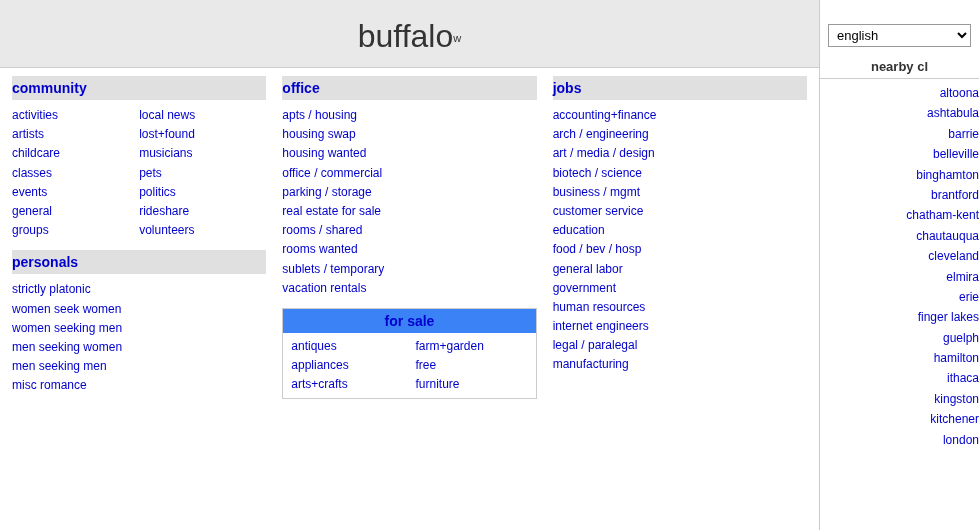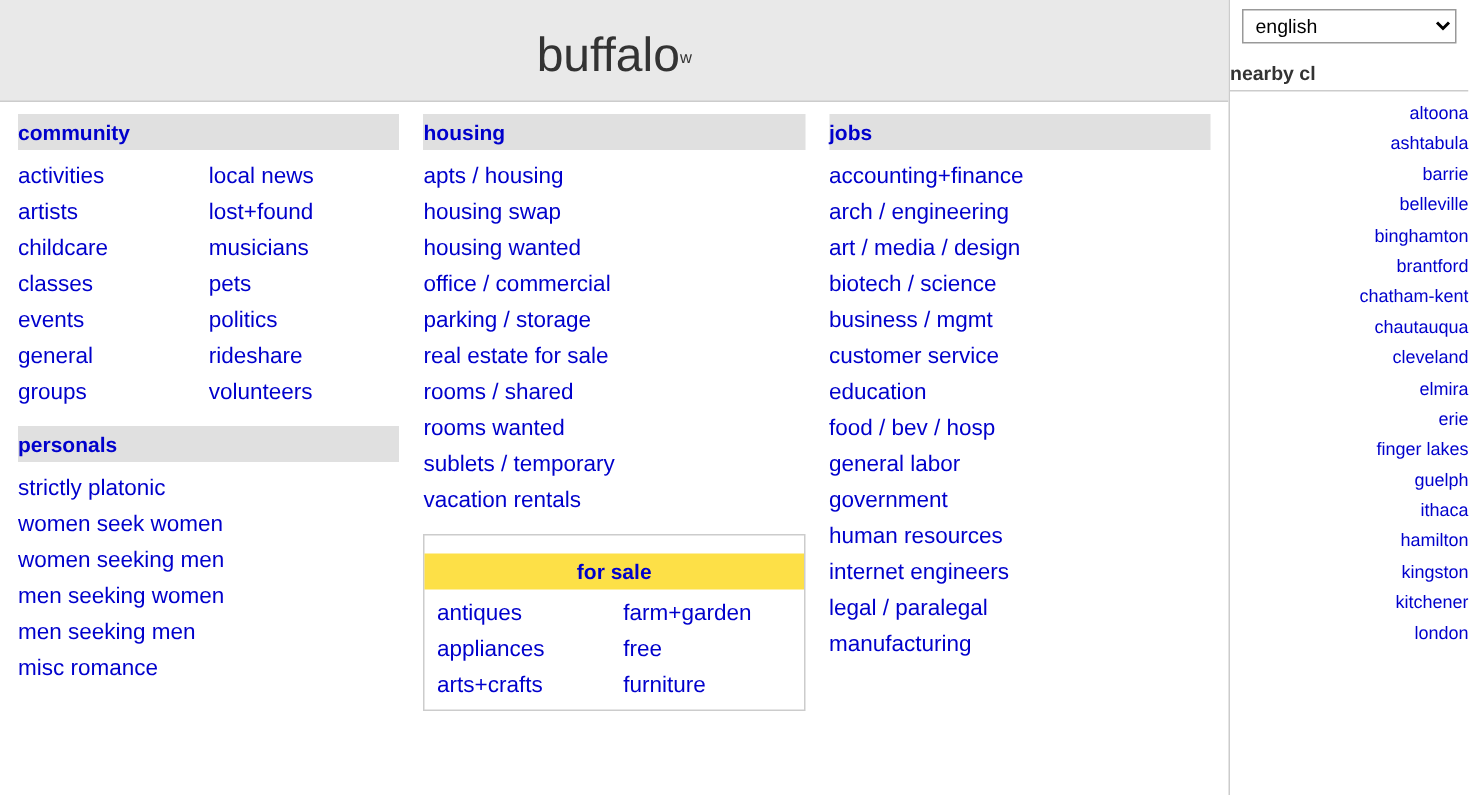--- a/index.html
+++ b/index.html
@@ -16,33 +16,33 @@
 
     .columns { display: flex; padding: 8px 4px; gap: 0; }
 
     .col { flex: 1; padding: 0 8px; }
 
     .section-header { background: #e0e0e0; text-align: left; padding: 4px 0; margin-bottom: 6px; font-weight: bold; font-size: 14px; color: #00c; }
 
     .two-col-list { display: flex; gap: 0; }
     .two-col-list .sub-col { flex: 1; }
 
-    .link-item { display: block; color: #00c; font-size: 15px; line-height: 1.6; cursor: pointer; }
+    .link-item { display: block; color: #00c; font-size: 12px; line-height: 1.6; cursor: pointer; }
 
     .single-col-list .link-item { display: block; }
 
     .for-sale-section { margin-top: 10px; border: 1px solid #ccc; }
-    .for-sale-header { background: #fde047; text-align: center; padding: 4px 0; font-weight: bold; font-size: 14px; color: #00c; margin-top: 12px; }
+    .for-sale-header { background: #3b82f6; text-align: center; padding: 4px 0; font-weight: bold; font-size: 14px; color: #00c; }
     .for-sale-body { display: flex; padding: 4px 8px; gap: 12px; }
     .for-sale-col { flex: 1; }
 
-    .sidebar { width: 160px; border-left: 1px solid #ccc; padding: 2px 0; background: #fff; }
+    .sidebar { width: 160px; border-left: 1px solid #ccc; padding: 20px 0; background: #fff; }
     .lang-select-wrapper { padding: 4px 8px 8px; }
     .lang-select { width: 100%; padding: 2px 4px; font-size: 13px; border: 1px solid #999; background: #fff; }
-    .nearby-header { text-align: left; font-weight: bold; font-size: 13px; color: #333; padding: 4px 0; border-bottom: 1px solid #ccc; margin-bottom: 4px; }
+    .nearby-header { text-align: center; font-weight: bold; font-size: 13px; color: #333; padding: 4px 0; border-bottom: 1px solid #ccc; margin-bottom: 4px; }
     .nearby-link { display: block; text-align: right; color: #00c; font-size: 12px; line-height: 1.7; cursor: pointer; }
 
     .personals-section { margin-top: 10px; }
   </style>
 </head>
 <body>
 
 <div class="page-wrapper">
   <div class="main-content">
 
@@ -82,21 +82,21 @@
               <a class="link-item" href="#">women seek women</a>
               <a class="link-item" href="#">women seeking men</a>
               <a class="link-item" href="#">men seeking women</a>
               <a class="link-item" href="#">men seeking men</a>
               <a class="link-item" href="#">misc romance</a>
             </div>
         </div>
       </div>
 
       <div class="col">
-        <div class="section-header">housing</div>
+        <div class="section-header">office</div>
         <div class="single-col-list" id="housing-list">
             <a class="link-item" href="#">apts / housing</a>
             <a class="link-item" href="#">housing swap</a>
             <a class="link-item" href="#">housing wanted</a>
             <a class="link-item" href="#">office / commercial</a>
             <a class="link-item" href="#">parking / storage</a>
             <a class="link-item" href="#">real estate for sale</a>
             <a class="link-item" href="#">rooms / shared</a>
             <a class="link-item" href="#">rooms wanted</a>
             <a class="link-item" href="#">sublets / temporary</a>
@@ -154,20 +154,20 @@
         <a class="nearby-link" href="#">belleville</a>
         <a class="nearby-link" href="#">binghamton</a>
         <a class="nearby-link" href="#">brantford</a>
         <a class="nearby-link" href="#">chatham-kent</a>
         <a class="nearby-link" href="#">chautauqua</a>
         <a class="nearby-link" href="#">cleveland</a>
         <a class="nearby-link" href="#">elmira</a>
         <a class="nearby-link" href="#">erie</a>
         <a class="nearby-link" href="#">finger lakes</a>
         <a class="nearby-link" href="#">guelph</a>
+        <a class="nearby-link" href="#">hamilton</a>
         <a class="nearby-link" href="#">ithaca</a>
-        <a class="nearby-link" href="#">hamilton</a>
         <a class="nearby-link" href="#">kingston</a>
         <a class="nearby-link" href="#">kitchener</a>
         <a class="nearby-link" href="#">london</a>
       </div>
   </div>
 </div>
 
 </body></html>

